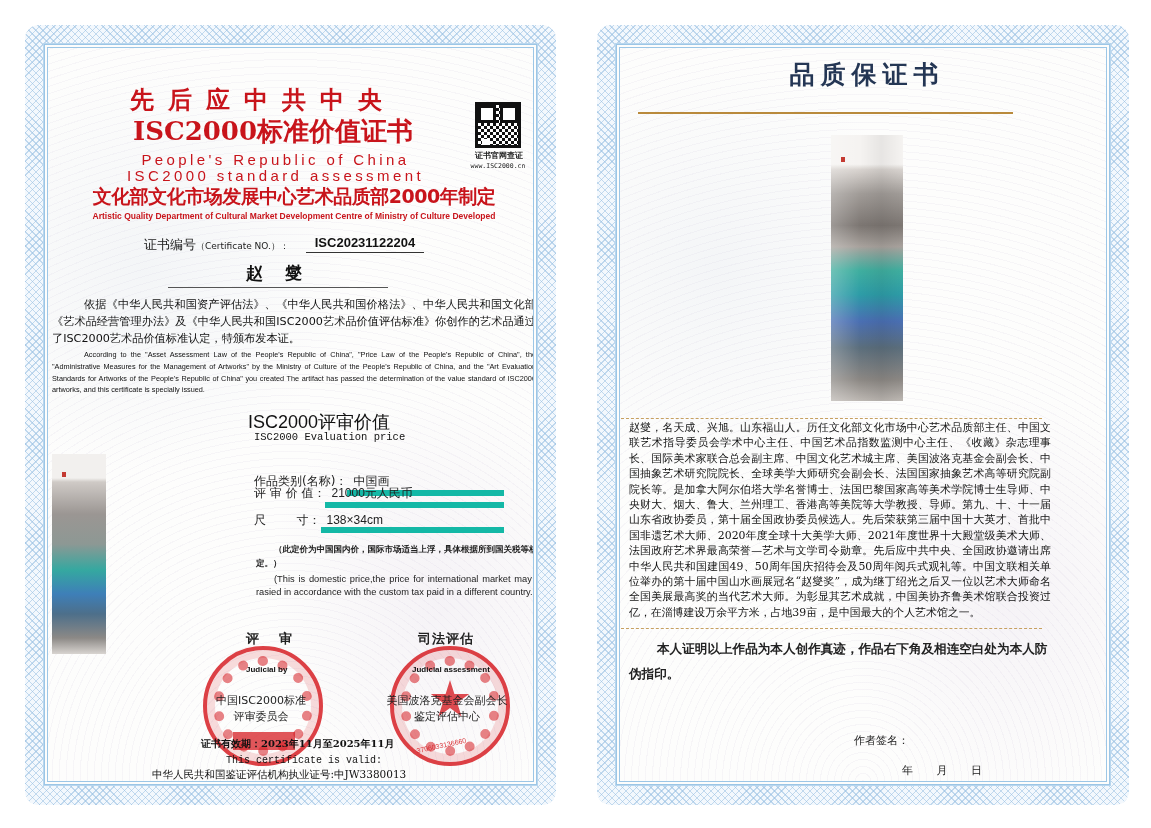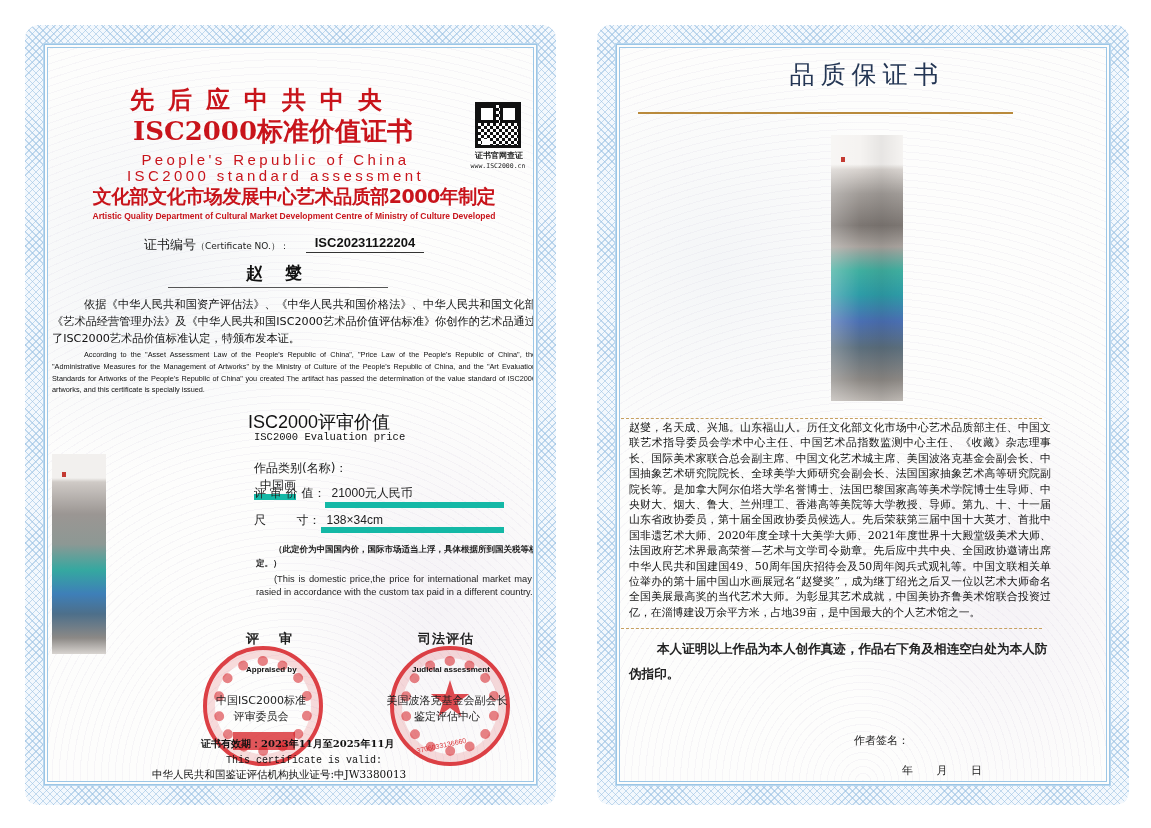--- a/index.html
+++ b/index.html
@@ -108,21 +108,21 @@
     left: 206px; top: 383px; font-family: "Liberation Mono", monospace; font-size: 10.5px; color: #111;
   }
   .field {
     left: 206px; width: 250px; display: flex; align-items: baseline; font-size: 12px; color: #222;
   }
   .field .lbl { white-space: pre; }
   .field .val {
     flex: 1; border-bottom: 6px solid #14b8a6; padding-left: 6px;
     font-family: "Liberation Sans", sans-serif; font-size: 12px;
   }
-  .f1 { top: 412px; flex-direction: column; } .f2 { top: 437px; } .f3 { top: 464px; }
+  .f1 { top: 425px; } .f2 { top: 437px; } .f3 { top: 464px; }
   .note-cn {
     left: 208px; width: 290px; top: 494px; font-size: 8.5px; font-weight: bold; line-height: 14px;
     text-indent: 18px; color: #222;
   }
   .note-en {
     left: 208px; width: 290px; top: 525px; font-family: "Liberation Sans", sans-serif;
     font-size: 9.3px; line-height: 13px; text-indent: 18px; color: #222; text-align: justify;
   }
   .thumb {
     left: 4px; top: 406px; width: 54px; height: 200px;
@@ -178,21 +178,21 @@
   .validity-en {
     left: 178px; top: 707px; font-family: "Liberation Mono", monospace; font-size: 10px; color: #111;
   }
   .license {
     left: 104px; top: 720px; font-family: "DejaVu Serif", serif; font-size: 10.5px; color: #111;
   }
 
   
   .qg-title {
     left: 0; width: 494px; top: 10px; text-align: center;
-    font-family: "DejaVu Serif", serif; font-weight: normal; font-size: 25px; letter-spacing: 6px; color: #243654;
+    font-family: "DejaVu Serif", serif; font-weight: bold; font-size: 25px; letter-spacing: 6px; color: #243654;
   }
   .qg-sub {
     left: 0; width: 494px; top: 41px; text-align: center;
     font-family: "DejaVu Serif", serif; font-weight: bold; font-size: 15px; letter-spacing: 1.4px; color: #243654;
   }
   .qg-rule {
     left: 18px; width: 375px; top: 64px; height: 2px; background: #b98a3c;
   }
   .qg-rule2 {
     left: 1px; width: 421px; top: 370px; height: 0;
@@ -269,21 +269,21 @@
     <div class="abs stamp stamp-a">
       <div class="stamp-text-ring"></div>
       <div class="stamp-a-band"></div>
     </div>
     <div class="abs stamp stamp-b">
       <div class="stamp-text-ring"></div>
       <div class="star"></div>
       <div class="stamp-num">3706033136660</div>
     </div>
 
-    <div class="abs sig-en sig-en-a">Appraised by</div>
+    <div class="abs sig-en sig-en-a">Judicial by</div>
     <div class="abs sig-en sig-en-b">Judicial assessment</div>
 
     <div class="abs org org-a">
       <div>中国ISC2000标准</div>
       <div>评审委员会</div>
     </div>
     <div class="abs org org-b">
       <div>美国波洛克基金会副会长</div>
       <div>鉴定评估中心</div>
     </div>

